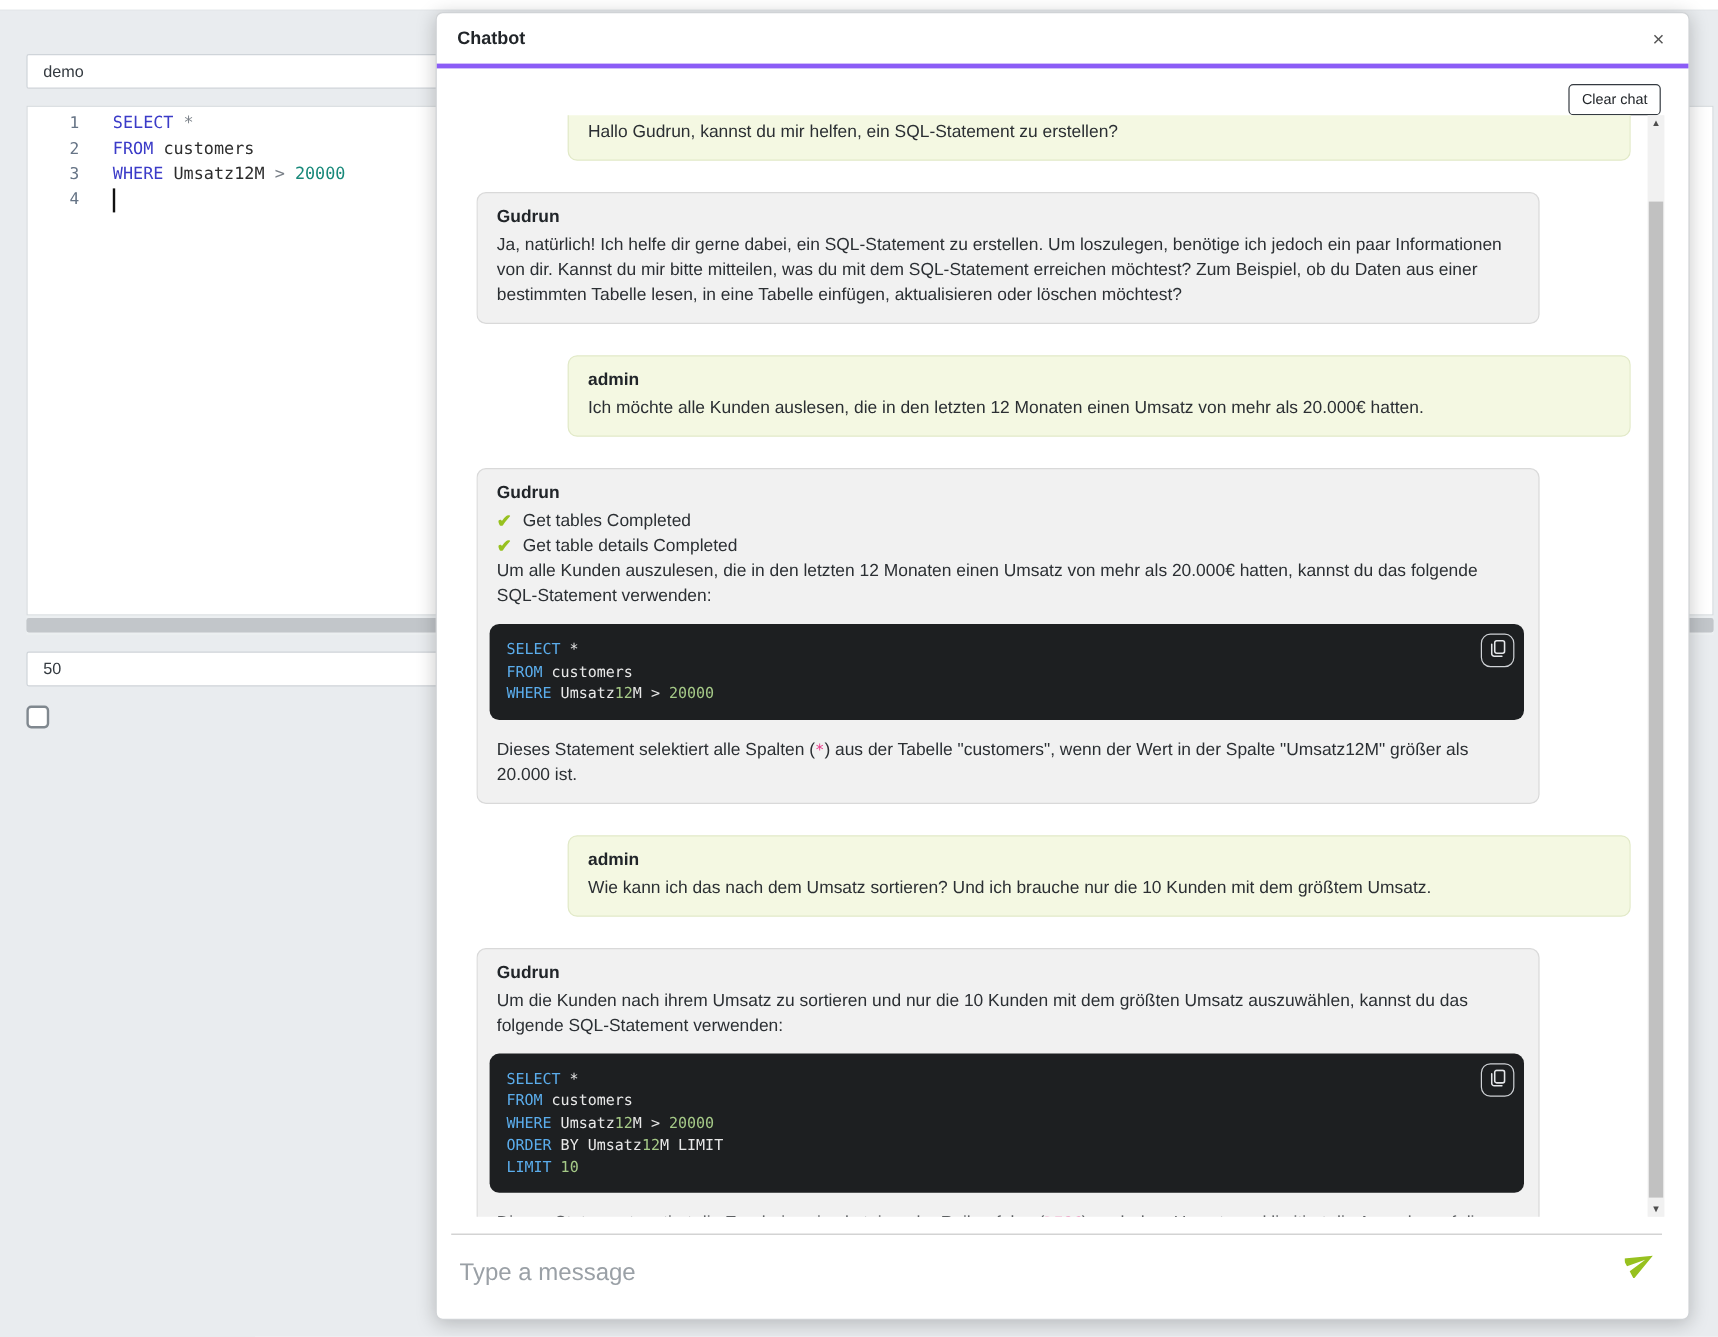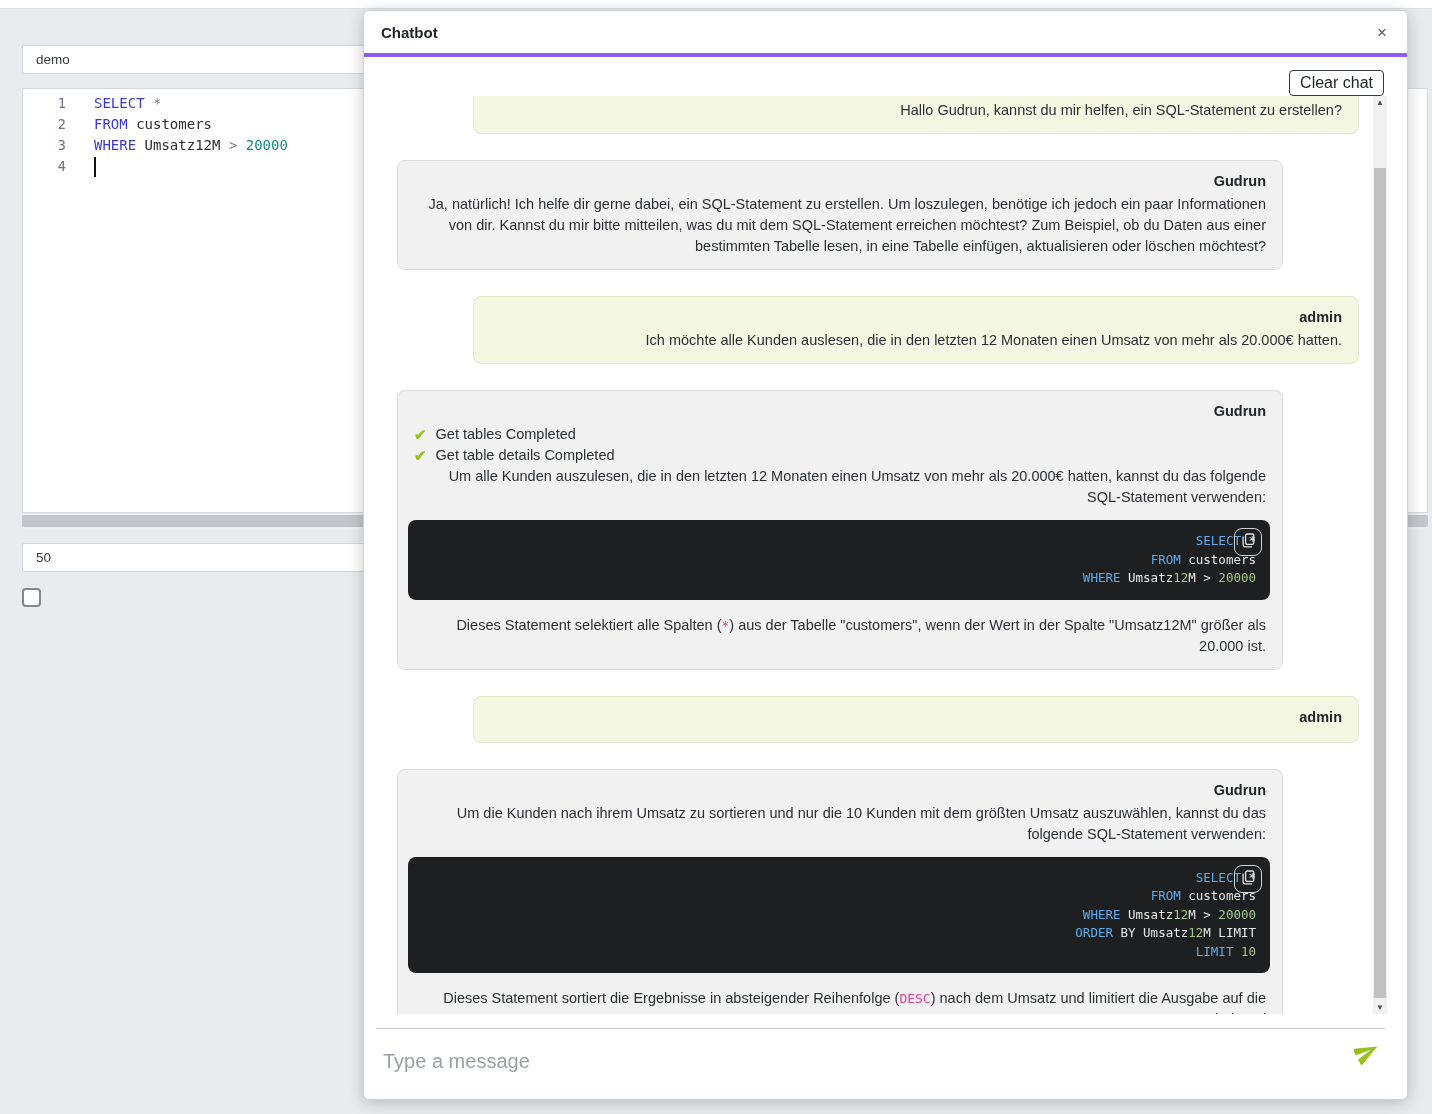--- a/index.html
+++ b/index.html
@@ -58,36 +58,36 @@
     position:absolute; left:0; top:0; right:0; height:46px;
     border-bottom:4px solid #8b5cf6; display:flex; align-items:center;
     padding:0 20px 0 17px;
   }
   .modal-title { font-size:15px; font-weight:bold; color:#212529; }
   .modal-close { margin-left:auto; font-size:17px; color:#555; cursor:pointer; line-height:1; }
   .clear-chat-btn {
     position:absolute; top:59px; right:23px; height:26px;
     background:#fff; border:1px solid #343a40; border-radius:4px;
     font-family:"Liberation Sans", sans-serif;
-    font-size:16px; color:#212529; padding:0 10px; cursor:pointer;
+    font-size:12px; color:#212529; padding:0 10px; cursor:pointer;
   }
   .chat-viewport {
     position:absolute; left:33px; top:85px; width:962px; height:918px;
     overflow:hidden;
   }
   
   .vscroll { position:absolute; left:1009px; top:85px; width:14px; height:918px; background:#f1f1f1; }
   .vscroll .arrow { position:absolute; left:0; width:14px; height:13px; font-size:8px; color:#4e4e4e; text-align:center; line-height:13px; }
   .vscroll .arrow.up { top:0; }
   .vscroll .arrow.down { bottom:0; }
   .vscroll .vthumb { position:absolute; left:1px; top:72px; width:12px; height:830px; background:#c1c1c1; }
   
   .msg {
     width:886px; border-radius:8px; padding:10px 16px 12px;
-    margin-bottom:26px; font-size:14.5px; line-height:21px; color:#2b2f33;text-align:right;
+    margin-bottom:26px; font-size:14.5px; line-height:21px; color:#2b2f33;
   }
   .msg.admin { margin-left:auto; background:#f4f8e2; border:1px solid #e1e9c7; }
   .msg.bot   { margin-right:auto; background:#f1f1f1; border:1px solid #d9d9d9; }
   .msg-label { font-weight:bold; line-height:20px; margin-bottom:3px; color:#212529; }
   .msg.first { margin-top:-30px; }
   .msg.first .msg-label { display:block; }
   .task { display:flex; align-items:center; gap:9px; height:21px; }
   .check-icon { color:#97c11f; font-weight:bold; font-size:15px; }
   .codeblock {
     position:relative; background:#1d1f21; border-radius:8px;
@@ -203,20 +203,21 @@
               <path d="M9.6 13.8 H3.2 a2.1 2.1 0 0 1 -2.1 -2.1 V3.9"></path>
             </svg>
           </span>
         </button>
       </div>
       <div><span class="tk-txt">Dieses Statement selektiert alle Spalten (</span><span class="tk-pink">*</span><span class="tk-txt">) aus der Tabelle "customers", wenn der Wert in der Spalte "Umsatz12M" größer als 20.000 ist.</span></div>
     </div>
 
     <div class="msg admin">
       <div class="msg-label">admin</div>
+      <div>Wie kann ich das nach dem Umsatz sortieren? Und ich brauche nur die 10 Kunden mit dem größtem Umsatz.</div>
     </div>
 
     <div class="msg bot">
       <div class="msg-label">Gudrun</div>
       <div>Um die Kunden nach ihrem Umsatz zu sortieren und nur die 10 Kunden mit dem größten Umsatz auszuwählen, kannst du das folgende SQL-Statement verwenden:</div>
       <div class="codeblock">
         <div>
             <div class="code-line"><span class="tk-kw">SELECT</span><span class="tk-pl"> *</span></div>
             <div class="code-line"><span class="tk-kw">FROM</span><span class="tk-pl"> customers</span></div>
             <div class="code-line"><span class="tk-kw">WHERE</span><span class="tk-pl"> Umsatz</span><span class="tk-num">12</span><span class="tk-pl">M &gt; </span><span class="tk-num">20000</span></div>

